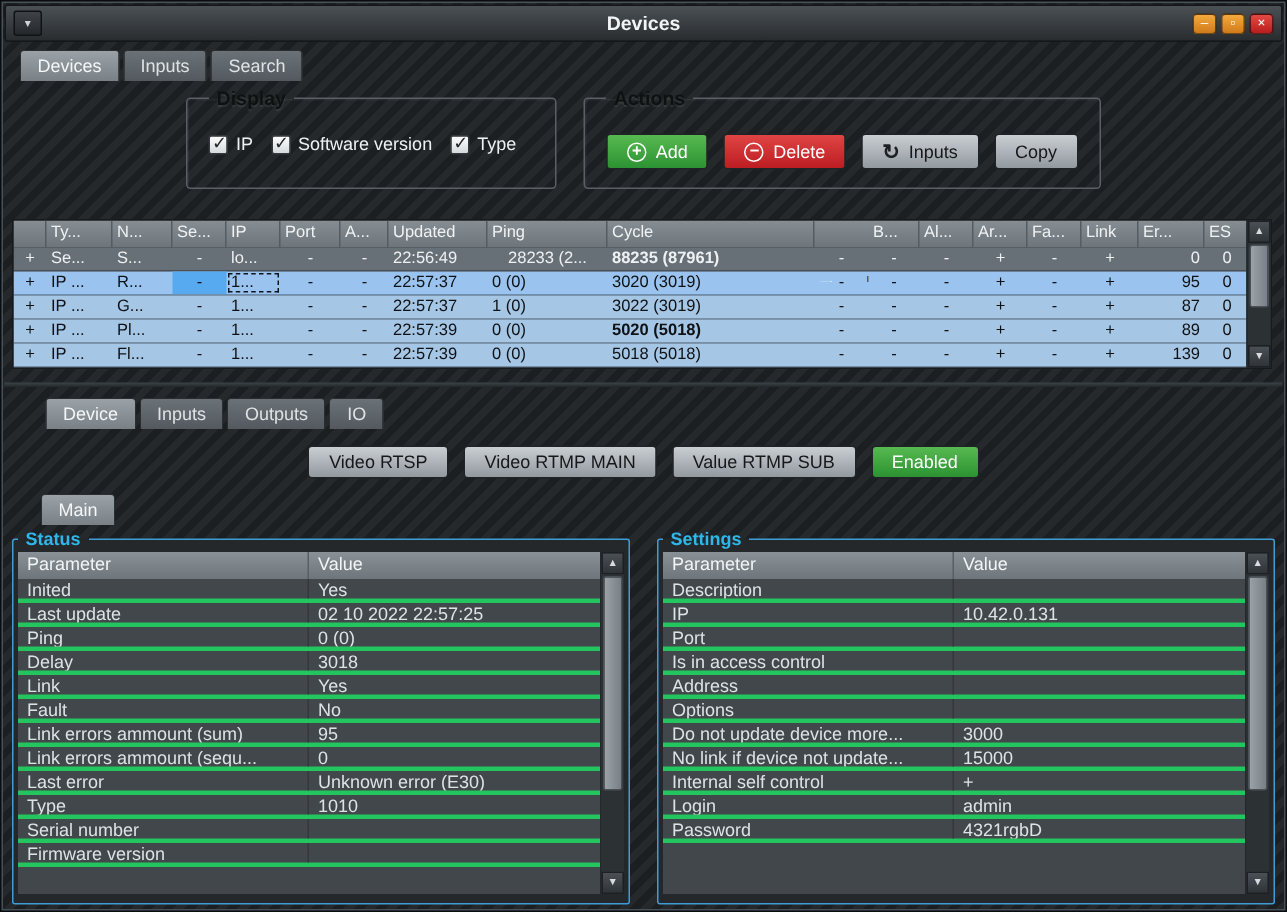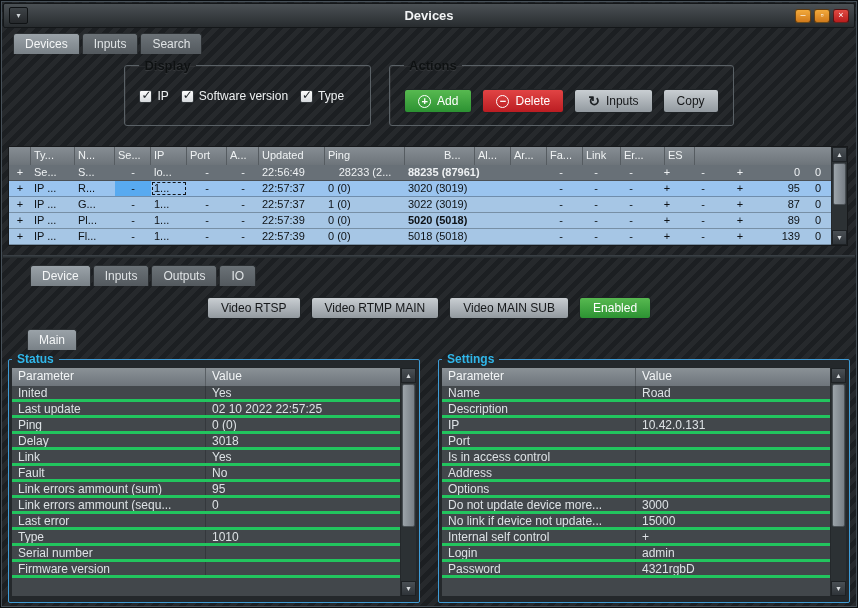--- a/index.html
+++ b/index.html
@@ -219,20 +219,21 @@
       <div class="dt-header">
         <div class="dt-hcell" style="width: 22px;"></div>
         <div class="dt-hcell" style="width: 44px;">Ty...</div>
         <div class="dt-hcell" style="width: 40px;">N...</div>
         <div class="dt-hcell" style="width: 36px;">Se...</div>
         <div class="dt-hcell" style="width: 36px;">IP</div>
         <div class="dt-hcell" style="width: 40px;">Port</div>
         <div class="dt-hcell" style="width: 32px;">A...</div>
         <div class="dt-hcell" style="width: 66px;">Updated</div>
         <div class="dt-hcell" style="width: 80px;">Ping</div>
+        <div class="dt-hcell" style="width: 138px;">Cycle</div>
         <div class="dt-hcell" style="width: 36px; margin-top: 37px;">Fir...</div>
         <div class="dt-hcell" style="width: 34px;">B...</div>
         <div class="dt-hcell" style="width: 36px;">Al...</div>
         <div class="dt-hcell" style="width: 36px;">Ar...</div>
         <div class="dt-hcell" style="width: 36px;">Fa...</div>
         <div class="dt-hcell" style="width: 38px;">Link</div>
         <div class="dt-hcell" style="width: 44px;">Er...</div>
         <div class="dt-hcell" style="width: 30px;">ES</div>
       </div>
       <div class="dt-row row-server">
@@ -350,21 +351,21 @@
 <div class="tabs tabs-sub">
   <div class="tab active">Device</div>
   <div class="tab">Inputs</div>
   <div class="tab">Outputs</div>
   <div class="tab">IO</div>
 </div>
 
 <div class="stream-row">
   <button class="btn btn-gray">Video RTSP</button>
   <button class="btn btn-gray">Video RTMP MAIN</button>
-  <button class="btn btn-gray">Video MAIN SUB</button>
+  <button class="btn btn-gray">Value RTMP SUB</button>
   <button class="btn btn-green">Enabled</button>
 </div>
 
 <div class="tabs tabs-detail">
   <div class="tab active">Main</div>
 </div>
 
 <div class="panels">
   <fieldset class="panel">
     <legend>Status</legend>
@@ -402,20 +403,21 @@
             <div class="kv-row">
               <div class="kv-key">Link errors ammount (sum)</div>
               <div class="kv-val">95</div>
             </div>
             <div class="kv-row">
               <div class="kv-key">Link errors ammount (sequ...</div>
               <div class="kv-val">0</div>
             </div>
             <div class="kv-row">
               <div class="kv-key">Last error</div>
+              <div class="kv-val">Unknown error (E30)</div>
             </div>
             <div class="kv-row">
               <div class="kv-key">Type</div>
               <div class="kv-val">1010</div>
             </div>
             <div class="kv-row">
               <div class="kv-key">Serial number</div>
               <div class="kv-val"></div>
             </div>
             <div class="kv-row">
@@ -437,24 +439,20 @@
   <fieldset class="panel">
     <legend>Settings</legend>
     <div class="panel-body">
       <div class="kv-table">
         <div class="kv-head">
           <div>Parameter</div>
           <div>Value</div>
         </div>
         <div class="kv-rows" id="settings-body">
             <div class="kv-row">
-              <div class="kv-key">Name</div>
-              <div class="kv-val">Road</div>
-            </div>
-            <div class="kv-row">
               <div class="kv-key">Description</div>
               <div class="kv-val"></div>
             </div>
             <div class="kv-row">
               <div class="kv-key">IP</div>
               <div class="kv-val">10.42.0.131</div>
             </div>
             <div class="kv-row">
               <div class="kv-key">Port</div>
               <div class="kv-val"></div>

